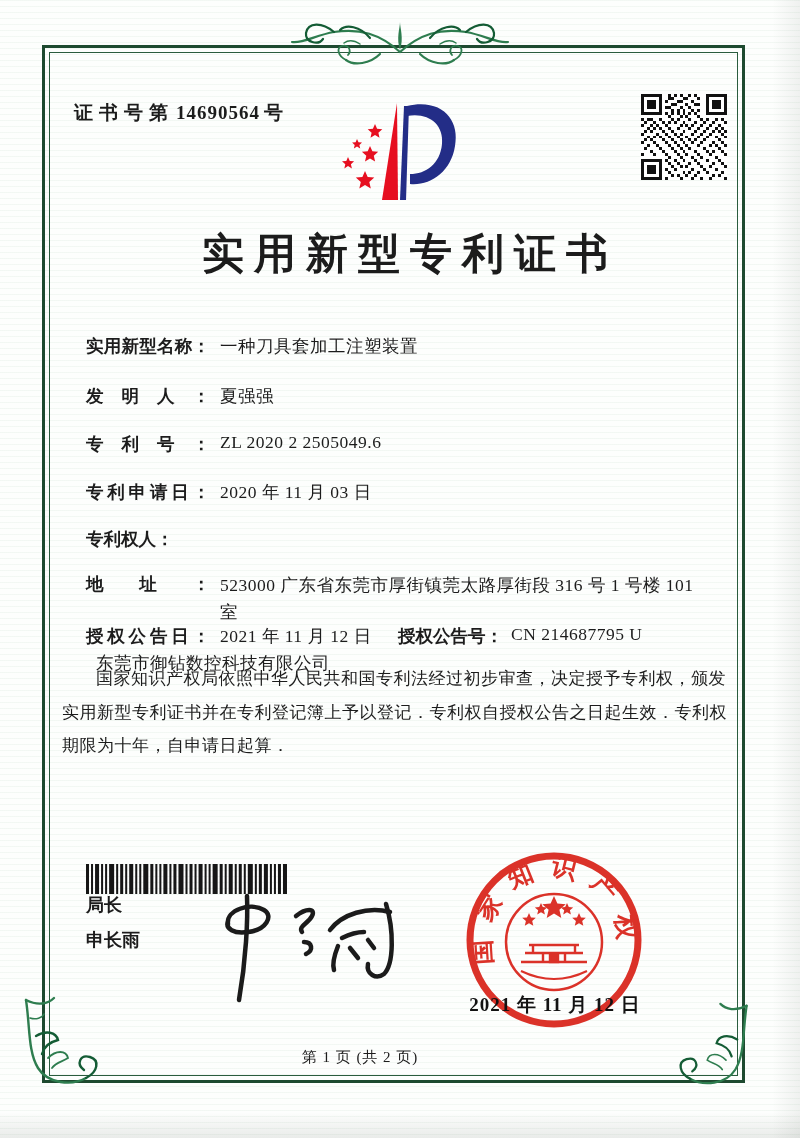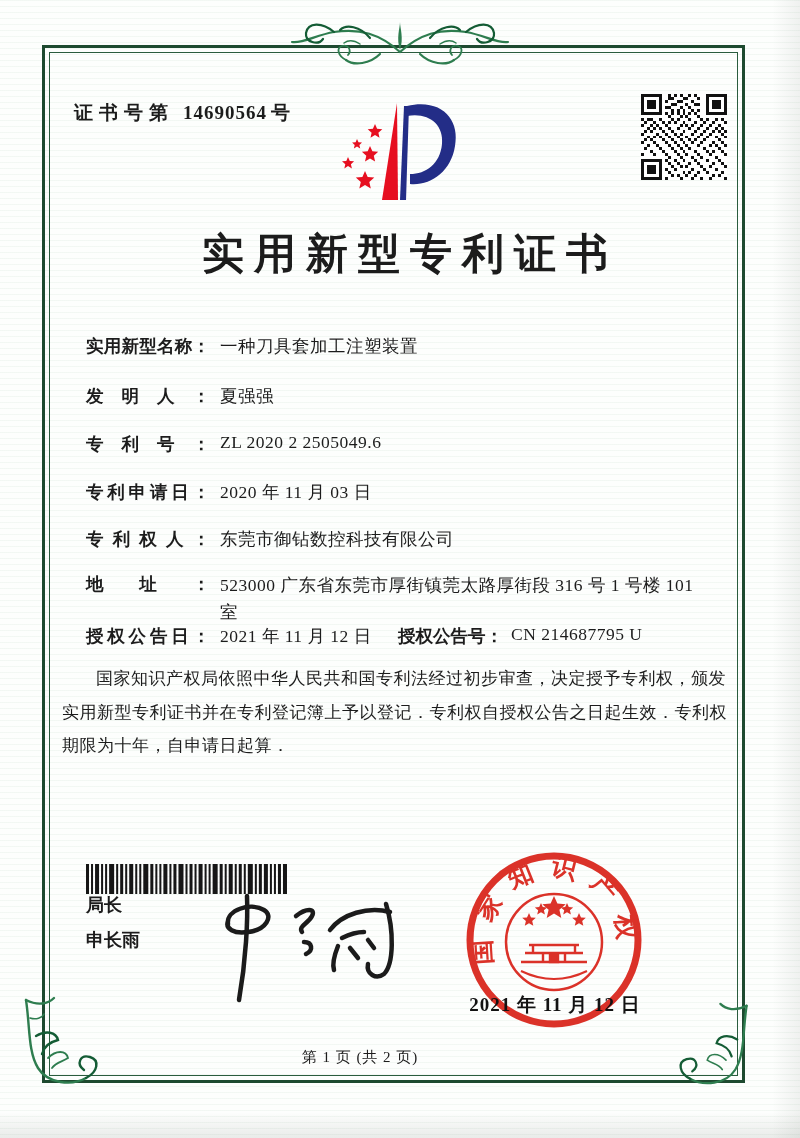--- a/index.html
+++ b/index.html
@@ -13,31 +13,31 @@
   }
   .abs{position:absolute;}
   
   .frame{left:42px;top:45px;width:697px;height:1032px;border:3px solid #1e4a30;}
   .frame::before{content:"";position:absolute;left:4px;top:4px;right:4px;bottom:4px;border:1px solid #2a5c3e;}
   .shadow-right{right:0;top:0;width:28px;height:100%;background:linear-gradient(90deg,rgba(0,0,0,0),rgba(60,70,60,.07));}
   .shadow-bottom{left:0;bottom:0;width:100%;height:26px;background:linear-gradient(180deg,rgba(0,0,0,0),rgba(60,70,60,.10));}
   
   .cert-no{left:74px;top:100px;font-size:19px;font-weight:600;}
   .cert-no .pre{letter-spacing:6px;}
-  .cert-no .num{letter-spacing:1px;padding-left:2px;margin-left:7px;}
+  .cert-no .num{letter-spacing:1px;padding-left:2px;}
   .cert-no .suf{letter-spacing:0;padding-left:4px;}
   .logo{left:330px;top:96px;width:140px;height:112px;}
   .qr{left:641px;top:94px;width:86px;height:86px;}
   .title{left:100px;top:226px;width:600px;text-align:center;font-size:42px;font-weight:700;letter-spacing:10px;padding-left:10px;}
   
   .frow{left:86px;width:650px;display:flex;align-items:flex-start;font-size:17.5px;}
   .frow .lab{flex:0 0 124px;text-align:justify;text-align-last:justify;font-weight:700;}
   .frow .val{margin-left:10px;letter-spacing:.5px;}
   .r-name{top:334px;} .r-inv{top:384px;align-items:flex-end;} .r-pat{top:432px;}
-  .r-fil{top:480px;} .r-own{top:527px;} .r-addr{top:572px;}
+  .r-fil{top:480px;} .r-own{top:527px;flex-direction:column;} .r-addr{top:572px;}
   .r-grant{top:624px;}
   .r-addr .val{white-space:pre-line;line-height:27px;}
   .grant2{position:absolute;left:312px;top:0;display:flex;}
   .grant2 .lab2{font-weight:600;}
   .grant2 .val{margin-left:8px;}
   
   .body-text{left:62px;top:662px;width:678px;font-size:17px;line-height:33.5px;letter-spacing:.5px;}
   .body-text p{margin:0;text-indent:2em;}
   
   .barcode{left:84px;top:864px;width:206px;height:30px;}

